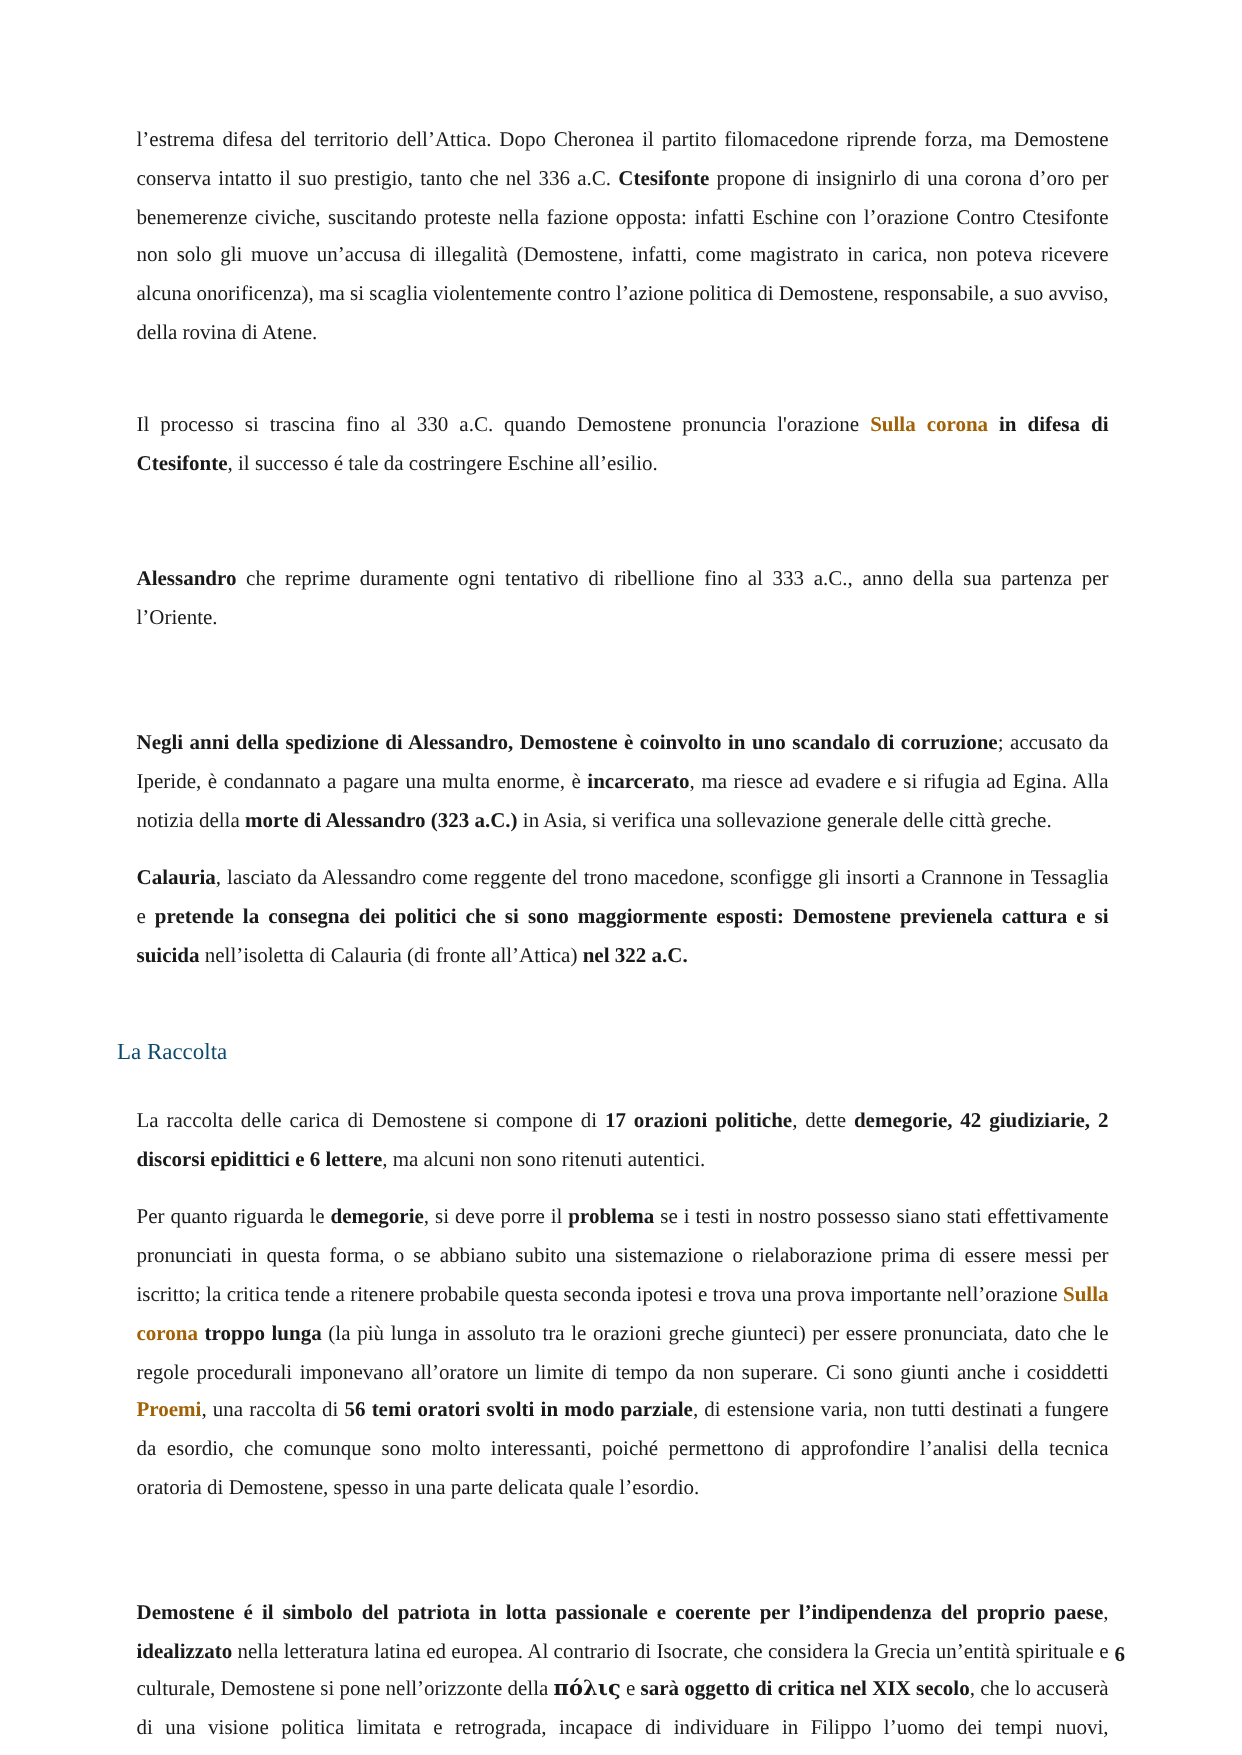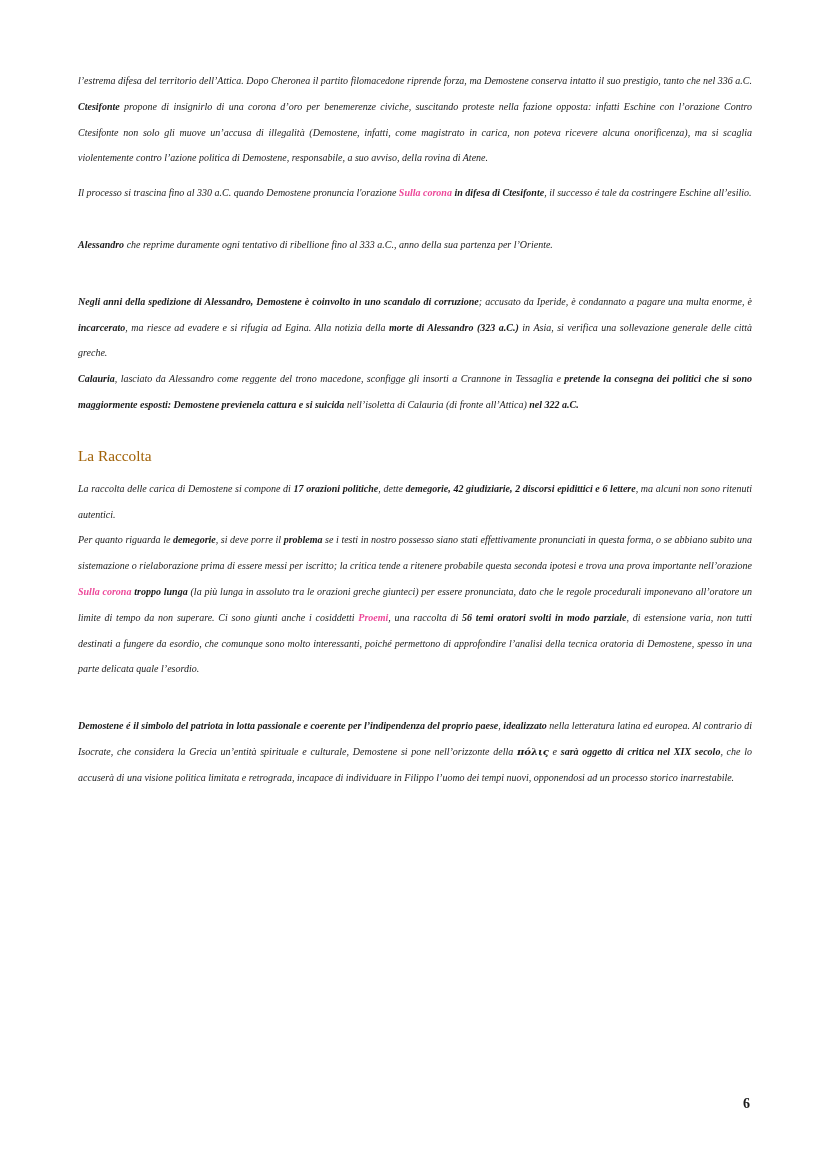--- a/index.html
+++ b/index.html
@@ -19,48 +19,47 @@
     box-sizing: border-box;
     overflow: hidden;
   }
   #textblock {
     position: absolute;
     left: 78px;
     top: 68px;
     width: 674px;
   }
   p.para {
-    margin: 0;
+    margin: 13px;
     text-align: justify;
     text-justify: inter-word;
-    font-size: 10px;
+    font-size: 14px;
     line-height: 25.8px;
     color: #1a1a1a;
-    font-style: italic;
   }
   p.tight {
     line-height: 20px;
   }
   .gap-sm { height: 9px; }
   .gap-md { height: 17px; }
   .gap-lg { height: 26px; }
   .gap-xl { height: 31px; }
   b, strong, .b {
     font-weight: bold;
   }
   .red {
-    color: #ec4899;
+    color: #a16207;
     font-weight: bold;
   }
   .heading-green {
     margin: 0;
     font-size: 15.3px;
     line-height: 23px;
     font-weight: normal;
-    color: #a16207;
+    color: #0c4a6e;
     text-align: left;
   }
   .greek {
     font-family: "DejaVu Serif", "Liberation Serif", serif;
     font-weight: bold;
   }
   #page-number {
     position: absolute;
     right: 78px;
     top: 1095px;

